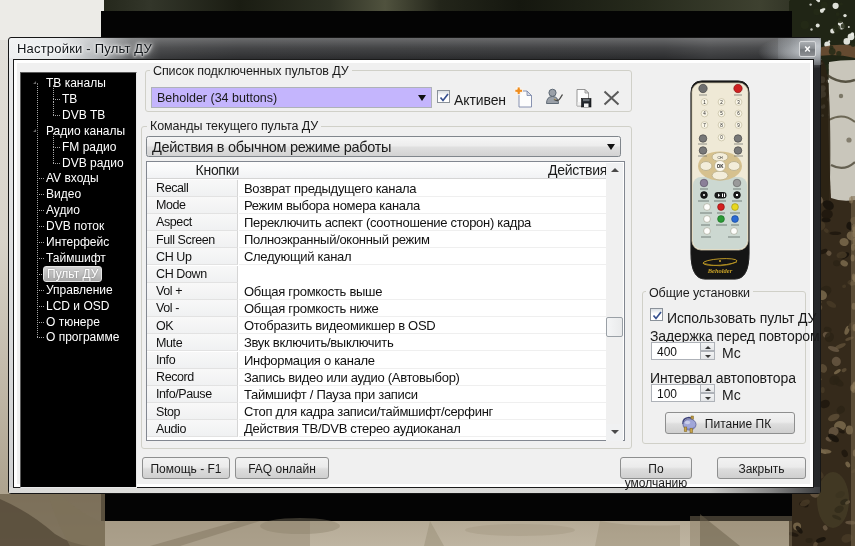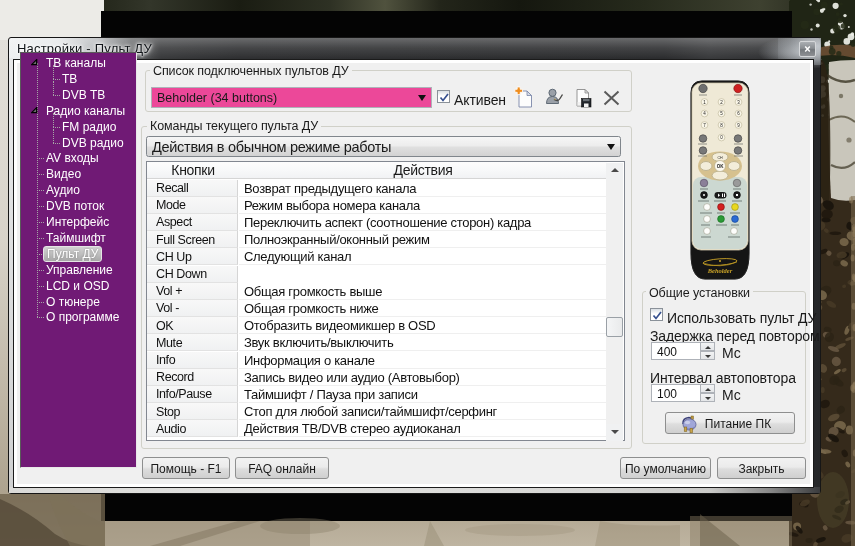--- a/index.html
+++ b/index.html
@@ -18,43 +18,43 @@
 linear-gradient(180deg,rgba(255,255,255,.30) 0,rgba(255,255,255,.12) 10px,rgba(255,255,255,0) 22px),
 linear-gradient(90deg,#eef0f1 0,#e2e5e7 50px,#b0b3b6 88px,#5a5c5e 122px,#353638 152px,#2b2c2e 230px,#28292b 655px,#353638 700px,#2b2c2e 780px,#27282a 812px)}
 #bborder{left:9px;top:487px;width:811px;height:6px;background:linear-gradient(90deg,#dadad8 0,#e2e2e0 300px,#d5d5d3 600px,#cacac8 700px,#8a8a8a 760px,#3a3b3d 811px)}
 #lborder{left:9px;top:58px;width:4px;height:429px;background:linear-gradient(180deg,#e8e9ea 0,#dddedf 200px,#d0d1d2 429px)}
 #title{left:17px;top:41px;font-size:13px;color:#101418;text-shadow:0 0 9px #fff,0 0 5px #fff,0 0 3px rgba(255,255,255,.9),0 1px 2px rgba(255,255,255,.7);letter-spacing:.2px}
 #closebtn{left:799px;top:41px;width:17px;height:16px;border:1px solid #d5d7d9;border-radius:2px;background:linear-gradient(180deg,#aaaeb2 0,#8a8e92 45%,#73777b 55%,#8e9094 100%)}
 #trcorner{left:778px;top:38px;width:43px;height:27px;background:radial-gradient(52px 30px at 92% 30%,rgba(198,203,208,.95),rgba(160,165,170,.5) 55%,rgba(120,124,128,0) 100%)}
 #clientframe{left:13px;top:59px;width:801px;height:429px;background:#fff;border:1px solid #1b1b1b;padding:3px}
 #client{width:100%;height:100%;background:#f0f0f0}
 
-#tree{left:20px;top:52px;width:117px;height:416px;background:#701a75;border-top:1px solid #5a5a5a;border-left:1px solid #5a5a5a;border-right:1px solid #e8e8e8;border-bottom:1px solid #e8e8e8}
+#tree{left:20px;top:72px;width:117px;height:416px;background:#000000;border-top:1px solid #5a5a5a;border-left:1px solid #5a5a5a;border-right:1px solid #e8e8e8;border-bottom:1px solid #e8e8e8}
 .ti{position:absolute;color:#fff;font-size:12px;white-space:nowrap}
 .exp{position:absolute;width:7px;height:7px}
 .exp svg{display:block}
 .tsel{position:absolute;background:linear-gradient(180deg,#d2d2d2 0,#bdbdbd 55%,#a8a8a8 100%);border:1px solid #e5e5e5;border-radius:3px;color:#fff;font-size:12px;padding:0 3px;text-shadow:0 0 2px rgba(90,90,90,.6)}
 .dotv{position:absolute;width:1px;border-left:1px dotted #a5a5a5}
 .doth{position:absolute;height:1px;border-top:1px dotted #a5a5a5}
 
 .gb{border:1px solid #d0d0c8;border-radius:3px}
 .gbl{position:absolute;font-size:12.5px;letter-spacing:-.1px;color:#1a1a1a;background:#f0f0f0;padding:0 3px;white-space:nowrap}
 .lbl{position:absolute;font-size:14px;letter-spacing:-.1px;color:#1a1a1a;white-space:nowrap}
 
-.combo-e{background:#ec4899;border:1px solid #aeb2b8}
+.combo-e{background:#c4b5fd;border:1px solid #aeb2b8}
 .combo-d{border:1px solid #80868c;border-radius:2.5px;background:linear-gradient(180deg,#f6f6f6 0,#ededed 45%,#dfdfdf 55%,#d2d2d2 100%)}
 .cotext{position:absolute;left:5px;top:2px;font-size:14.5px;letter-spacing:-.3px;color:#1a1a1a;white-space:nowrap}
 .arr{position:absolute;width:0;height:0;border-left:4.5px solid transparent;border-right:4.5px solid transparent;border-top:6px solid #111}
 
 .cb{position:absolute;width:13px;height:13px;background:linear-gradient(180deg,#d8dee3 0,#fff 45%);border:1px solid #8a9199}
 .cb svg{position:absolute;left:0px;top:0px}
 
 #tbl{left:146px;top:161px;width:479px;height:280px;background:#fff;border:1px solid #828790}
 .hdr{position:absolute;top:0;height:17px;background:linear-gradient(180deg,#fdfdfd 0,#f7f8f9 55%,#f1f2f4 100%);border-bottom:1px solid #d5d5d5}
-.hdrt{font-size:14px;letter-spacing:-.3px;color:#1a1a1a;text-align:center;padding-top:0px}
+.hdrt{font-size:14px;letter-spacing:-.3px;color:#1a1a1a;text-align:right;padding-top:0px}
 .c1{position:absolute;left:0;width:91px;background:linear-gradient(180deg,#f8f8f8 0,#f0f1f2 100%);border-right:1px solid #d5d5d5;border-bottom:1px solid #e2e2e2;font-weight:normal;font-size:12.5px;letter-spacing:-.4px;padding:1.5px 0 0 9px;color:#111}
 .c2{position:absolute;left:92px;width:368px;border-bottom:1px solid #efefef;font-size:13px;letter-spacing:-.3px;padding:1px 0 8px 5px;color:#111;white-space:nowrap;overflow:hidden}
 
 #sb{position:absolute;right:1px;top:1px;width:17px;height:278px;background:#f0f0f0}
 .sbtn{position:absolute;left:0;width:17px;height:17px;background:#f0f1f2}
 .sarr{position:absolute;left:4.5px;width:0;height:0;border-left:4px solid transparent;border-right:4px solid transparent}
 #sthumb{position:absolute;left:0;top:154px;width:17px;height:20px;background:linear-gradient(90deg,#f4f5f6 0,#e9eaeb 100%);border:1px solid #9aa0a6;border-radius:2px}
 
 .btn{position:absolute;height:22px;border:1px solid #8e8f8f;border-radius:3px;background:linear-gradient(180deg,#f2f2f2 0,#ebebeb 45%,#dddddd 55%,#cfcfcf 100%);font-size:12px;color:#1a1a1a;text-align:center;padding-top:3.5px}
 
@@ -428,37 +428,37 @@
     <div class="c2" style="top:155.1px;height:17.2px">Отобразить видеомикшер в OSD</div>
     <div class="c1" style="top:172.29999999999998px;height:17.2px">Mute</div>
     <div class="c2" style="top:172.29999999999998px;height:17.2px">Звук включить/выключить</div>
     <div class="c1" style="top:189.5px;height:17.2px">Info</div>
     <div class="c2" style="top:189.5px;height:17.2px">Информация о канале</div>
     <div class="c1" style="top:206.7px;height:17.2px">Record</div>
     <div class="c2" style="top:206.7px;height:17.2px">Запись видео или аудио (Автовыбор)</div>
     <div class="c1" style="top:223.89999999999998px;height:17.2px">Info/Pause</div>
     <div class="c2" style="top:223.89999999999998px;height:17.2px">Таймшифт / Пауза при записи</div>
     <div class="c1" style="top:241.1px;height:17.2px">Stop</div>
-    <div class="c2" style="top:241.1px;height:17.2px">Стоп для любой записи/таймшифт/серфинг</div>
+    <div class="c2" style="top:241.1px;height:17.2px">Стоп для кадра записи/таймшифт/серфинг</div>
     <div class="c1" style="top:258.29999999999995px;height:17.2px">Audio</div>
     <div class="c2" style="top:258.29999999999995px;height:17.2px">Действия ТВ/DVB стерео аудиоканал</div>
     <div id="sb">
       <div class="sbtn" style="top:0">
         <span class="sarr" style="top:5px;border-bottom:4px solid #4a4a4a"></span>
       </div>
       <div class="sbtn" style="bottom:0">
         <span class="sarr" style="top:6px;border-top:4px solid #4a4a4a"></span>
       </div>
       <div id="sthumb"></div>
     </div>
   </div>
 
 <div class="btn" style="left:142px;top:457px;width:88px">Помощь - F1</div>
 <div class="btn" style="left:235px;top:457px;width:94px">FAQ онлайн</div>
-<div class="btn" style="left:620px;top:457px;width:91px">По умолчанию</div>
+<div class="btn" style="left:620px;top:457px;width:72px">По умолчанию</div>
 <div class="btn" style="left:717px;top:457px;width:89px">Закрыть</div>
 
 <svg class="abs" style="left:688px;top:80px" width="64" height="200" viewBox="0 0 64 200" id="remote">
     <path d="M14 1 h36 q11 0 11 12 v160 q0 26-14 26 h-30 q-14 0-14-26 v-160 q0-12 11-12 z" fill="#151515" stroke="#000"></path>
     <path d="M14 1 h36 q11 0 11 12 v160 q0 26-14 26 h-30 q-14 0-14-26 v-160 q0-12 11-12 z" fill="none" stroke="#555" stroke-width=".7" opacity=".6"></path>
     <rect x="4" y="3" width="56" height="167" rx="9" fill="#efe9d6" stroke="#cfc7ac" stroke-width=".8"></rect>
     <rect x="5" y="97" width="54" height="72" rx="8" fill="#ccd8d1"></rect>
     <ellipse cx="32" cy="86" rx="22" ry="14.5" fill="#d6c18e"></ellipse>
     <circle cx="15" cy="8.5" r="4.2" fill="#6f6f6f" stroke="#3a3a3a" stroke-width=".6"></circle>
     <circle cx="50" cy="8.5" r="4.2" fill="#cf2020" stroke="#7e0f0f" stroke-width=".6"></circle>

